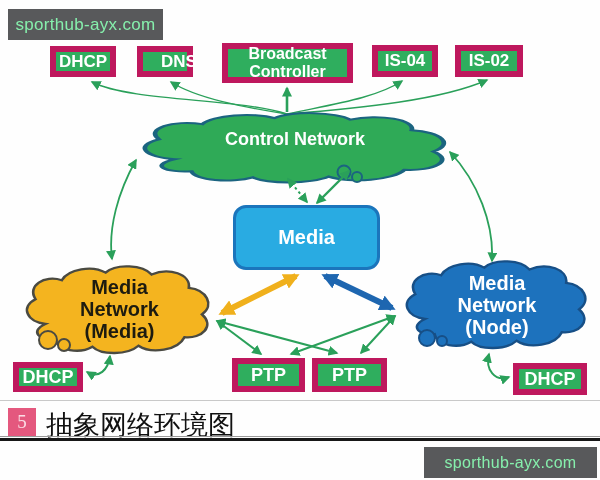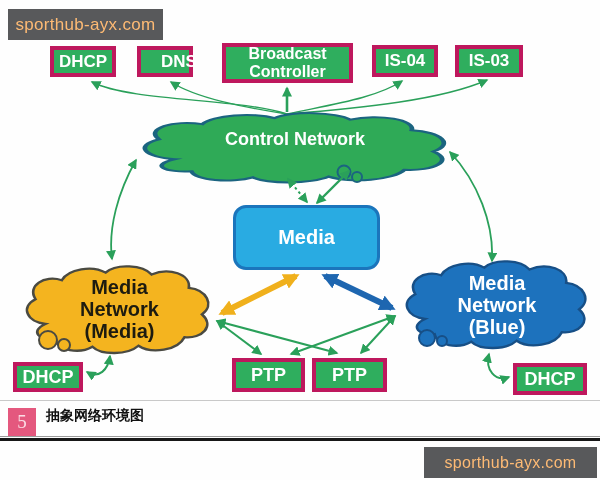--- a/index.html
+++ b/index.html
@@ -1,29 +1,29 @@
 <!DOCTYPE html>
 <html><head>
 <meta charset="utf-8">
 <style>
   html,body { margin:0; padding:0; background:#ffffff; }
   #stage {
     position:relative; width:600px; height:480px; overflow:hidden;
     background:#fefefe; font-family:"Liberation Sans", sans-serif;
   }
   .watermark {
-    position:absolute; background:#58595b; color:#fdba74;
+    position:absolute; background:#58595b; color:#86efac;
     display:flex; align-items:center; justify-content:center;
     font-size:17px; letter-spacing:.3px;
   }
   #wm-top   { left:8px;  top:9px;   width:155px; height:31px; }
   #wm-bot   { left:424px; top:447px; width:173px; height:31px; font-size:16px; }
 
   .gbox {
-    position:absolute; background:#2fae5e; border:4px solid #be185d;
+    position:absolute; background:#2fae5e; border:6px solid #be185d;
     color:#fff; display:flex; align-items:center; justify-content:center;
     text-align:center; font-weight:600; box-sizing:border-box; line-height:1.12;
   }
   #bx-dhcp-top { left:50px;  top:46px;  width:66px;  height:31px; font-size:17px; }
   #bx-dns      { left:137px; top:46px;  width:56px;  height:31px; font-size:17px;padding-left:28px; }
   #bx-bc       { left:222px; top:43px;  width:131px; height:40px; font-size:16px; padding:0 6px; }
   #bx-is04     { left:372px; top:45px;  width:66px;  height:32px; font-size:17px; }
   #bx-is09     { left:455px; top:45px;  width:68px;  height:32px; font-size:17px; }
   #bx-ptp1     { left:232px; top:358px; width:73px;  height:34px; font-size:18px; }
   #bx-ptp2     { left:312px; top:358px; width:75px;  height:34px; font-size:18px; }
@@ -50,21 +50,21 @@
   }
 
   #caption-rule-top { position:absolute; left:0; top:400px; width:600px; height:1px; background:#c9c9c9; }
   #caption-badge {
     position:absolute; left:8px; top:408px; width:28px; height:28px;
     background:#e4587e; color:#fbdbe4; display:flex; align-items:center; justify-content:center;
     font-family:"Liberation Serif", serif; font-size:19px;
   }
   #caption-title {
     position:absolute; left:46px; top:407px; color:#111;
-    font-family:"Liberation Serif", "DejaVu Serif", serif; font-size:14px; font-weight:bold;
+    font-family:"Liberation Serif", "DejaVu Serif", serif; font-size:27px; font-weight:normal;
   }
   #caption-rule-thin  { position:absolute; left:0; top:436px; width:600px; height:1px; background:#9a9a9a; }
   #caption-rule-thick { position:absolute; left:0; top:438px; width:600px; height:3px; background:#171717; }
 </style>
 </head>
 <body>
 
 <div id="stage">
 
   <svg id="svg-layer" width="600" height="480" viewBox="0 0 600 480">
@@ -132,32 +132,32 @@
 
   <div class="cloud-label" id="lbl-control">Control Network</div>
   <div class="cloud-label" id="lbl-amber">
     <span>Media</span>
     <span>Network</span>
     <span>(Media)</span>
   </div>
   <div class="cloud-label" id="lbl-blue">
     <span>Media</span>
     <span>Network</span>
-    <span>(Blue)</span>
+    <span>(Node)</span>
   </div>
 
   <div id="media-node">
     <span>Media</span>
   </div>
 
   <div class="gbox" id="bx-dhcp-top">DHCP</div>
   <div class="gbox" id="bx-dns">DNS</div>
   <div class="gbox" id="bx-bc">Broadcast Controller</div>
   <div class="gbox" id="bx-is04">IS-04</div>
-  <div class="gbox" id="bx-is09">IS-03</div>
+  <div class="gbox" id="bx-is09">IS-02</div>
   <div class="gbox" id="bx-ptp1">PTP</div>
   <div class="gbox" id="bx-ptp2">PTP</div>
   <div class="gbox" id="bx-dhcp-bl">DHCP</div>
   <div class="gbox" id="bx-dhcp-br">DHCP</div>
 
   <div class="watermark" id="wm-top">sporthub-ayx.com</div>
   <div class="watermark" id="wm-bot">sporthub-ayx.com</div>
 
   <div id="caption-rule-top"></div>
   <div id="caption-badge">5</div>

